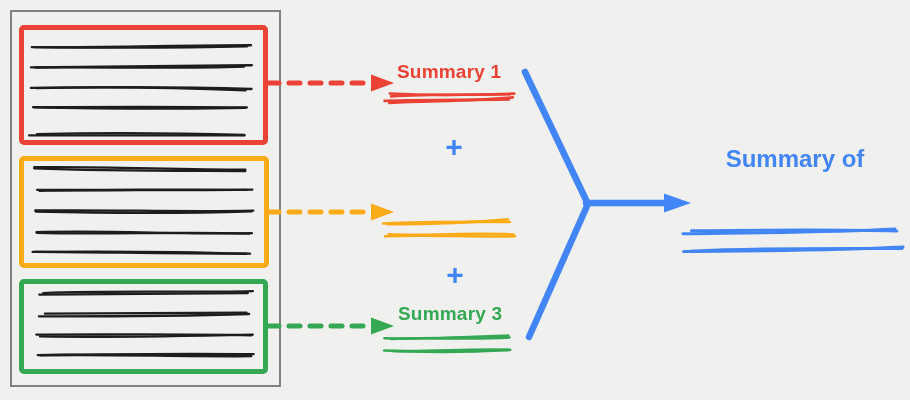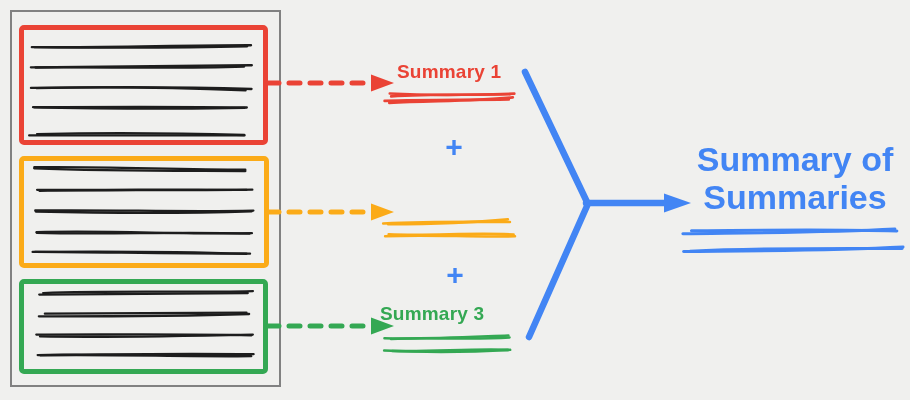--- a/index.html
+++ b/index.html
@@ -13,27 +13,27 @@
     border:2px solid var(--doc-border,#818181);box-sizing:border-box;
   }
   .sec{position:absolute;box-sizing:border-box;border-radius:5px;}
   .sec-red{left:7px;top:13px;width:249px;height:120px;border:5px solid var(--red);}
   .sec-orange{left:7px;top:144px;width:250px;height:112px;border:5px solid var(--orange);}
   .sec-green{left:7px;top:267px;width:249px;height:95px;border:5px solid var(--green);}
   #art{position:absolute;left:0;top:0;width:910px;height:400px;display:block;}
   .lbl{position:absolute;font-size:19px;font-weight:700;letter-spacing:.2px;white-space:nowrap;}
   .lbl-1{left:397px;top:61px;color:var(--red);}
   .lbl-2{left:401px;top:189px;color:var(--orange);}
-  .lbl-3{left:380px;top:303px;color:var(--green);}
+  .lbl-3{left:398px;top:303px;color:var(--green);}
   .plus{position:absolute;color:var(--blue);font-size:30px;font-weight:700;width:26px;text-align:center;line-height:30px;}
   .plus-1{left:441px;top:132px;}
   .plus-2{left:442px;top:260px;}
   .result{
     position:absolute;left:682px;top:140px;width:226px;text-align:center;
-    color:var(--blue);font-size:34px;line-height:38px;font-weight:700;
+    color:var(--blue);font-size:24px;line-height:38px;font-weight:700;
   }
 </style>
 </head>
 <body>
 
 <div class="stage" style="--background: #f0f0ee; --doc-border: #818181; --ink: #1d1d1d; --red: #ea4335; --orange: #fbab18; --green: #34a853; --blue: #4285f4;">
 
   <div class="doc">
     <div class="sec sec-red"></div>
     <div class="sec sec-orange"></div>
@@ -97,16 +97,15 @@
       <path d="M 903.0228247642517 246.936457157135 C 830.6055305892229 250.60462844252586, 758.1882364141941 250.72074360609054, 683.576478779316 251.5019110441208" stroke="#4285f4" stroke-width="3" fill="none" stroke-linecap="round"></path>
     </svg>
 
   <div class="lbl lbl-1">Summary 1</div>
   <div class="plus plus-1">+</div>
   <div class="plus plus-2">+</div>
   <div class="lbl lbl-3">Summary 3</div>
 
   <div class="result">
     <div>Summary of</div>
-    <div>Summaries</div>
   </div>
 
 </div>
 
 </body></html>

